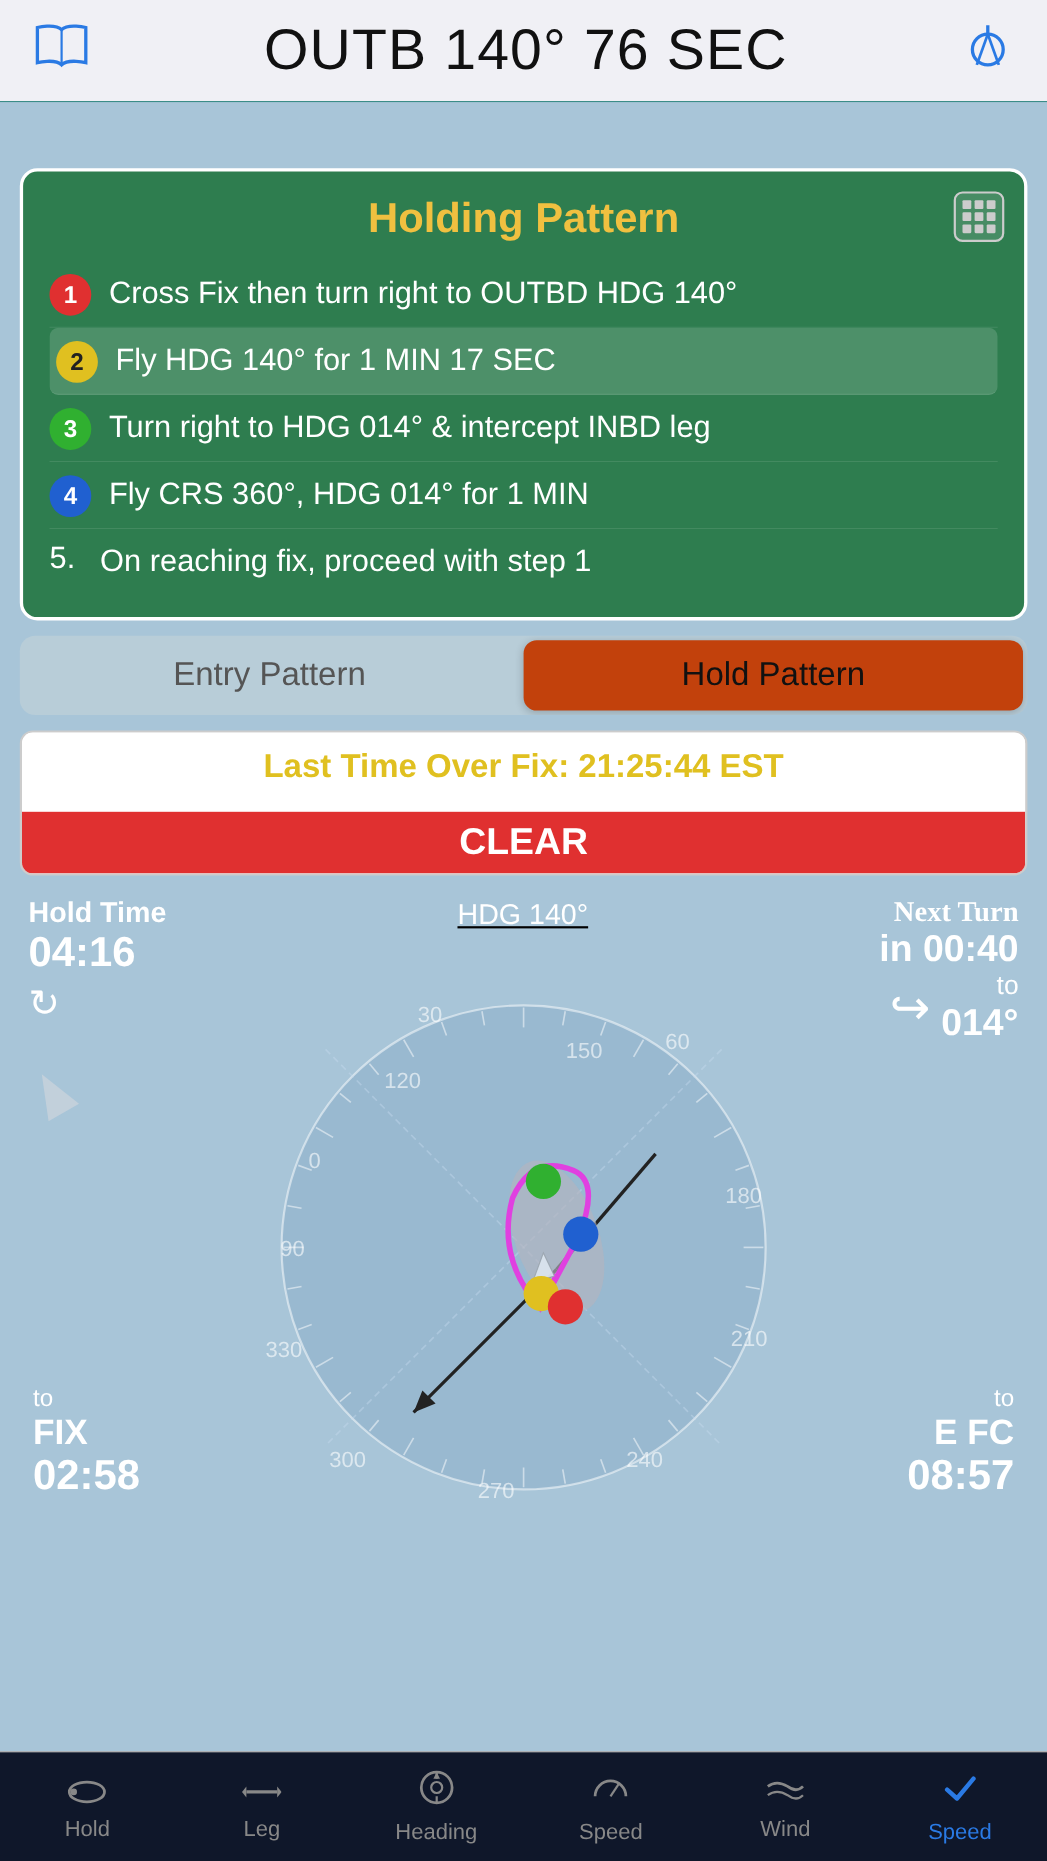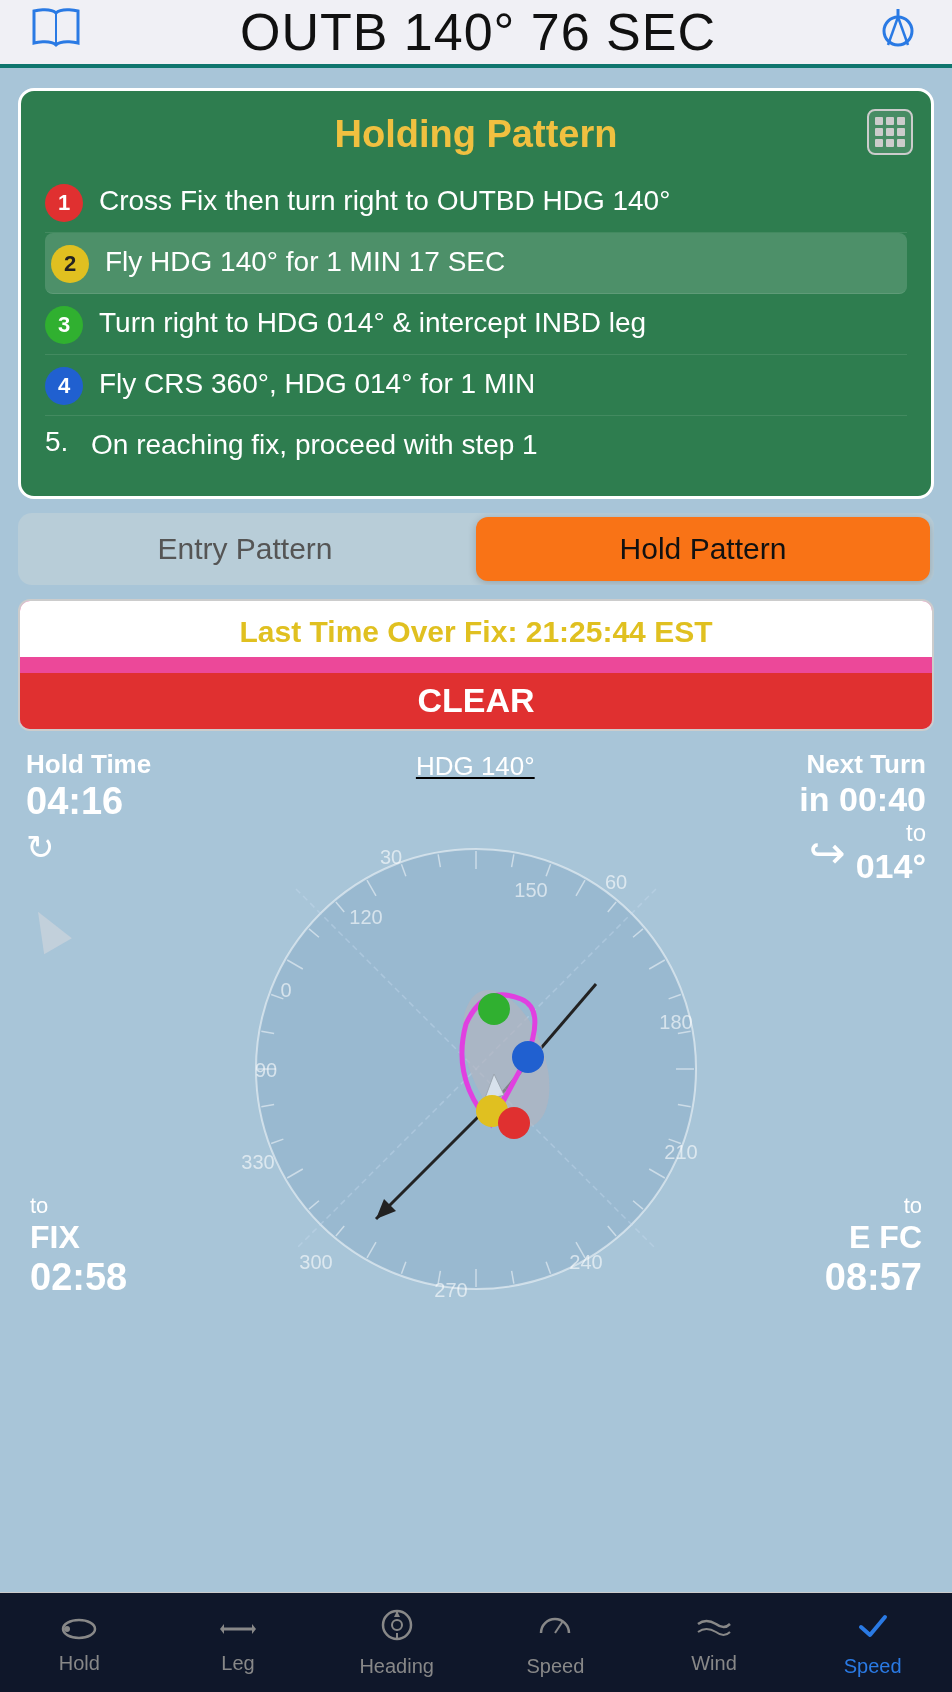--- a/index.html
+++ b/index.html
@@ -12,22 +12,22 @@
       display: flex;
       flex-direction: column;
     }
 
     
     .header {
       background: #f0f0f5;
       display: flex;
       align-items: center;
       justify-content: space-between;
-      padding: 2px 30px;
-      border-bottom: 4px solid #0f766e;
+      padding: 16px 30px;
+      border-bottom: 1px solid #0f766e;
     }
     .header-title {
       font-size: 52px;
       font-weight: 300;
       color: #111;
       letter-spacing: 1px;
     }
     .header-icon {
       font-size: 44px;
       color: #2a7ae4;
@@ -43,20 +43,21 @@
       gap: 14px;
     }
 
     
     .holding-card {
       background: #2e7d4f;
       border-radius: 16px;
       padding: 22px 24px 22px 24px;
       position: relative;
       border: 3px solid #fff;
+      margin-top: 40px;
     }
     .holding-card-title {
       text-align: center;
       color: #f0c040;
       font-size: 38px;
       font-weight: 600;
       margin-bottom: 16px;
     }
     .grid-icon {
       position: absolute;
@@ -129,29 +130,29 @@
       justify-content: center;
       font-size: 30px;
       font-weight: 500;
       cursor: pointer;
       border-radius: 12px;
       color: #555;
       background: transparent;
       border: none;
     }
     .seg-btn.active {
-      background: #f97316;
+      background: #c2410c;
       color: #111;
       box-shadow: 0 2px 8px rgba(0,0,0,0.2);
       margin: 4px;
     }
 
     
     .timer-box {
-      background: #ec4899;
+      background: #ffffff;
       border-radius: 12px;
       overflow: hidden;
       border: 2px solid #ccc;
     }
     .timer-label {
       background: white;
       text-align: center;
       padding: 14px 0 8px 0;
       font-size: 30px;
       color: #e0c020;
@@ -178,21 +179,21 @@
 
     
     .compass-area {
       position: relative;
       width: 100%;
       height: 560px;
       margin-top: 4px;
     }
     .label-hold-time { color: white; font-size: 26px; font-weight: 600; }
     .label-hdg { color: white; font-size: 26px; text-align: center; }
-    .label-next-turn { color: white; font-size: 26px; font-weight: 600; text-align: right; }
+    .label-next-turn { color: white; font-size: 26px; font-weight: 600; text-align: right; font-family: Liberation Serif, serif; }
     .hold-time-value { font-size: 38px; font-weight: 700; color: white; }
     .next-turn-value { font-size: 34px; font-weight: 700; color: white; }
     .recycle-icon { font-size: 34px; color: white; margin-top: 4px; }
     .turn-arrow-icon { font-size: 44px; color: white; }
 
     .compass-container {
       position: absolute;
       top: 80px;
       left: 50%;
       transform: translateX(-50%);

